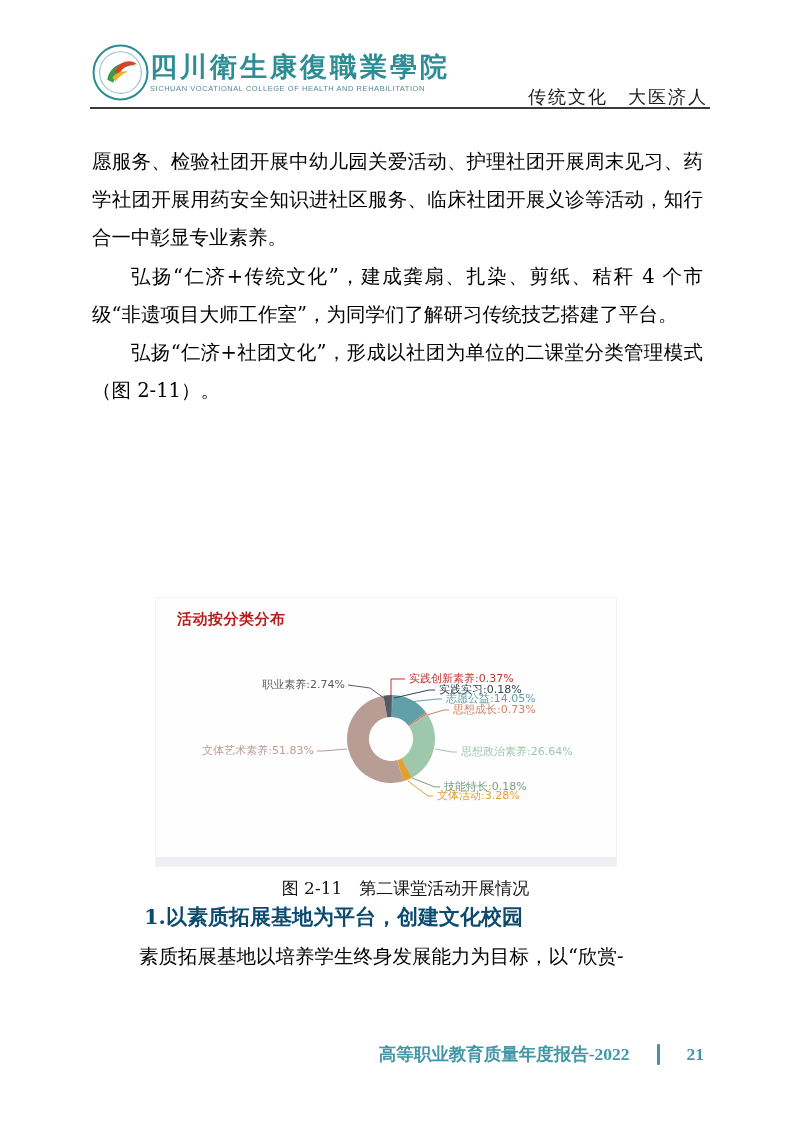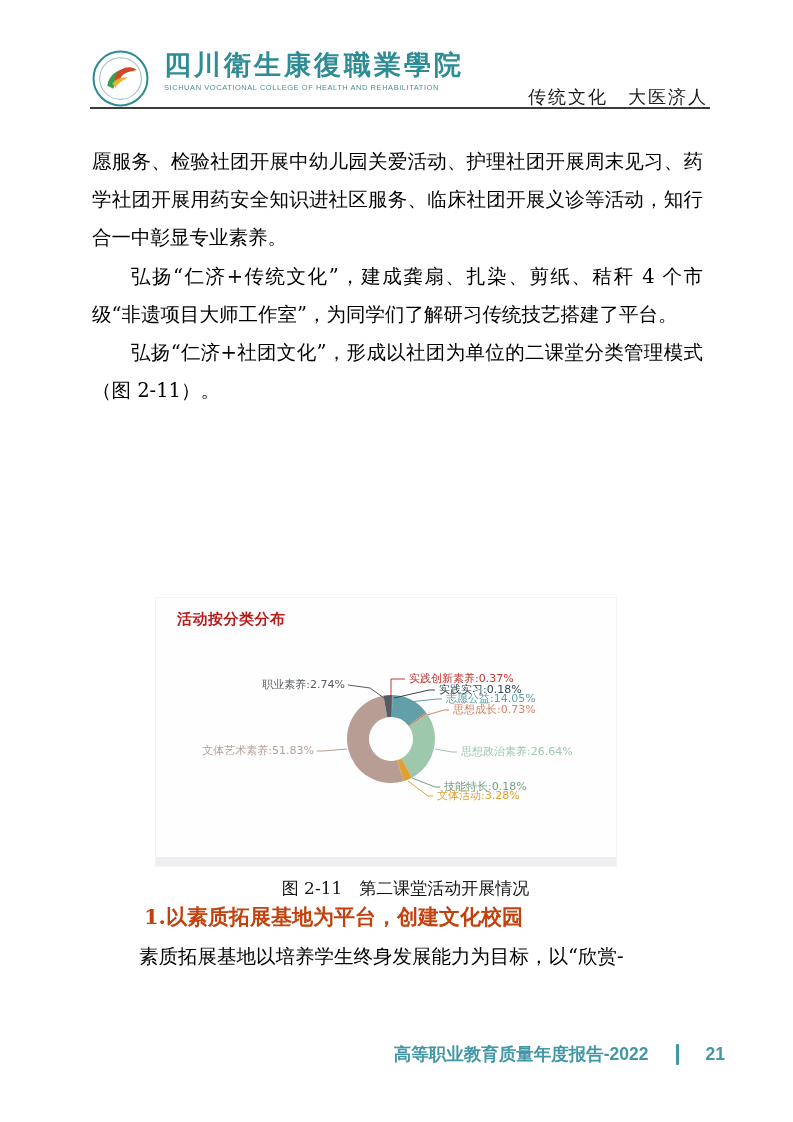--- a/index.html
+++ b/index.html
@@ -3,21 +3,21 @@
 <meta charset="utf-8">
 <style>
   * { margin:0; padding:0; box-sizing:border-box; }
   html,body { background:#888; }
   .page {
     position:relative; width:793px; height:1122px; margin:0 auto;
     background:#ffffff; overflow:hidden;
     font-family:"DejaVu Serif","Liberation Serif",serif; color:#000;
   }
   
-  .header-logo { position:absolute; left:92px; top:50px; display:flex; align-items:flex-start; gap:15px; }
+  .header-logo { position:absolute; left:92px; top:44px; display:flex; align-items:center; gap:1px; }
   .emblem { width:57px; height:57px; flex:0 0 auto; }
   .college-names { display:flex; flex-direction:column; }
   .college-zh {
     font-size:27px; font-weight:bold; color:#2e8c94; letter-spacing:3px;
     font-family:"DejaVu Serif","Liberation Serif",serif; line-height:1.1;
   }
   .college-en {
     font-size:7.5px; color:#4f8d94; letter-spacing:0.55px; margin-top:3px;
     font-family:Liberation Sans, sans-serif;
   }
@@ -48,29 +48,29 @@
   .chart-svg { position:absolute; left:0; top:0; }
   .chart-svg text { font-family:"DejaVu Sans","Liberation Sans",sans-serif; font-size:11px; }
 
   
   .figure-caption {
     position:absolute; left:100px; top:877px; width:611px; text-align:center;
     font-size:17px; color:#141414;
   }
   .section-heading {
     position:absolute; left:100px; top:903px; width:611px; padding-left:44px;
-    font-size:21px; font-weight:bold; color:#c2410c;
+    font-size:21px; font-weight:bold; color:#0c4a6e;
   }
   .para-after {
     position:absolute; left:100px; top:938px; width:611px;
     font-size:19.5px; line-height:38.2px; text-indent:2em; text-align:justify;
   }
   .footer {
-    position:absolute; right:68px; top:1042px; display:flex; align-items:center; gap:27px;
-    font-family:Liberation Sans, sans-serif; font-weight:bold;
+    position:absolute; right:89px; top:1042px; display:flex; align-items:center; gap:27px;
+    font-family:Liberation Serif, serif; font-weight:bold;
     color:#4197a5; font-size:17.5px;
   }
   .footer-divider { width:3px; height:21px; background:#4197a5; border-radius:1px; }
 </style>
 </head>
 <body>
 
 <div class="page">
 
   <div class="header-logo">

